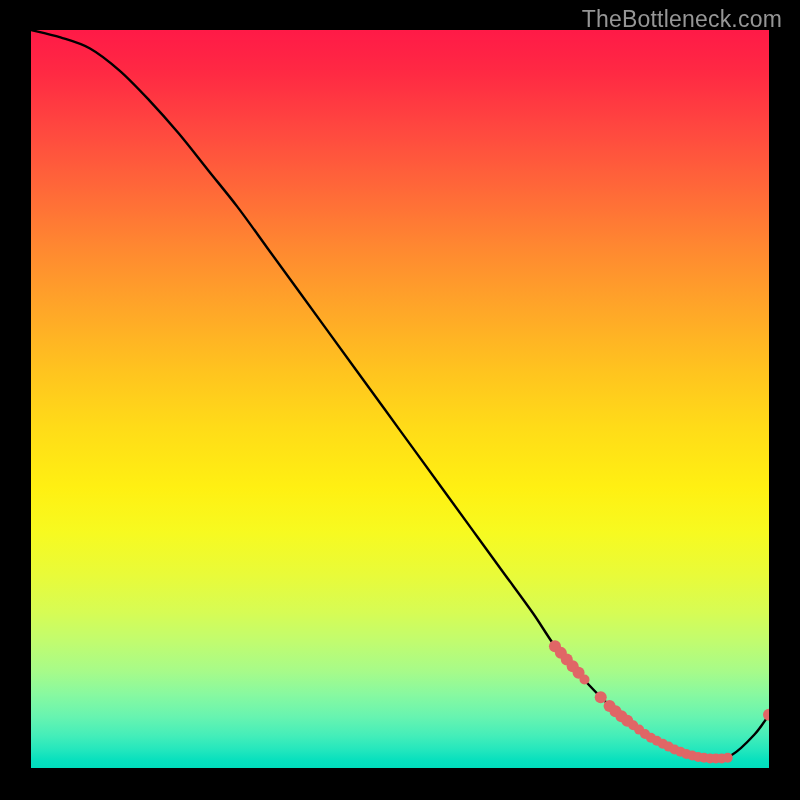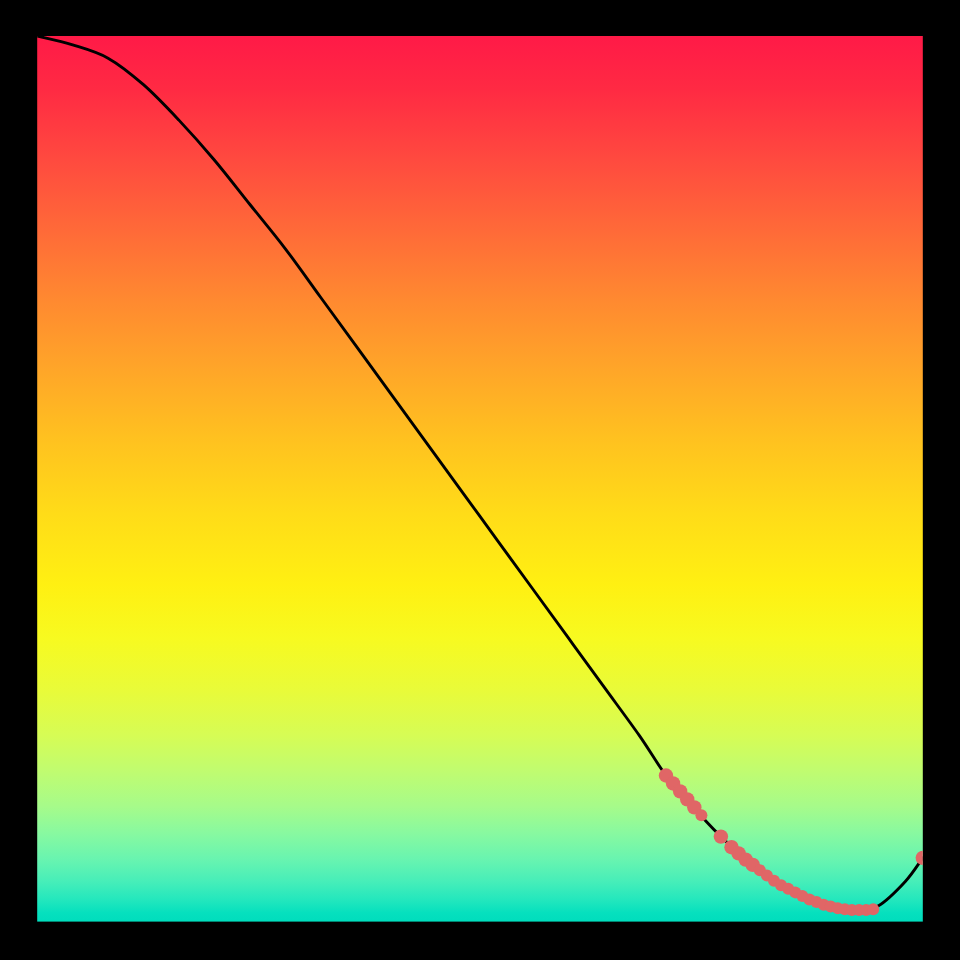--- a/index.html
+++ b/index.html
@@ -65,20 +65,21 @@
   }
   .dot {
     fill: #e06666;
     stroke: none;
   }
 </style>
 </head>
 <body>
 
 <div class="frame">
+  <div class="watermark">TheBottleneck.com</div>
 
   <div class="plot">
     <svg class="curve" viewBox="0 0 738 738" preserveAspectRatio="none">
       <path id="bottleneck-path" fill="none" stroke="#000000" stroke-width="2.4" stroke-linecap="round" stroke-linejoin="round" d="M 0.00 0.00 C 4.92 1.23, 19.68 4.30, 29.52 7.38 C 39.36 10.46, 49.20 12.92, 59.04 18.45 C 68.88 23.99, 78.72 31.98, 88.56 40.59 C 98.40 49.20, 108.24 59.66, 118.08 70.11 C 127.92 80.57, 137.76 91.64, 147.60 103.32 C 157.44 115.01, 167.28 127.92, 177.12 140.22 C 186.96 152.52, 196.80 164.20, 206.64 177.12 C 216.48 190.04, 226.32 204.18, 236.16 217.71 C 246.00 231.24, 255.84 244.77, 265.68 258.30 C 275.52 271.83, 285.36 285.36, 295.20 298.89 C 305.04 312.42, 314.88 325.95, 324.72 339.48 C 334.56 353.01, 344.40 366.54, 354.24 380.07 C 364.08 393.60, 373.92 407.13, 383.76 420.66 C 393.60 434.19, 403.44 447.72, 413.28 461.25 C 423.12 474.78, 432.96 488.31, 442.80 501.84 C 452.64 515.37, 462.48 528.90, 472.32 542.43 C 482.16 555.96, 493.23 570.72, 501.84 583.02 C 510.45 595.32, 516.60 606.39, 523.98 616.23 C 531.36 626.07, 538.74 633.82, 546.12 642.06 C 553.50 650.30, 560.88 658.30, 568.26 665.68 C 575.64 673.06, 583.02 679.94, 590.40 686.34 C 597.78 692.74, 605.16 698.89, 612.54 704.05 C 619.92 709.22, 627.30 713.65, 634.68 717.34 C 642.06 721.03, 649.44 724.22, 656.82 726.19 C 664.20 728.16, 671.58 729.39, 678.96 729.14 C 686.34 728.90, 693.72 728.77, 701.10 724.72 C 708.48 720.66, 717.09 711.43, 723.24 704.79 C 729.39 698.15, 735.54 688.19, 738.00 684.86"></path>
       <g id="dots">
           <circle cx="523.98" cy="616.23" r="6" class="dot"></circle>
           <circle cx="529.88" cy="622.87" r="6" class="dot"></circle>
           <circle cx="535.79" cy="629.51" r="6" class="dot"></circle>
           <circle cx="541.69" cy="636.16" r="6" class="dot"></circle>
           <circle cx="547.60" cy="642.80" r="6" class="dot"></circle>

